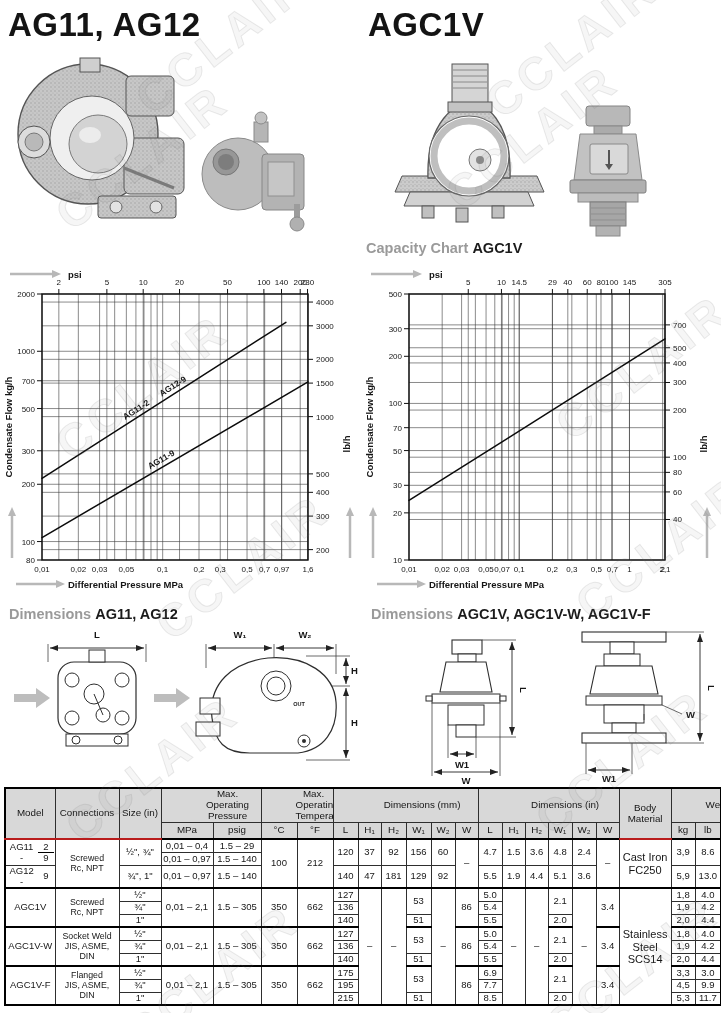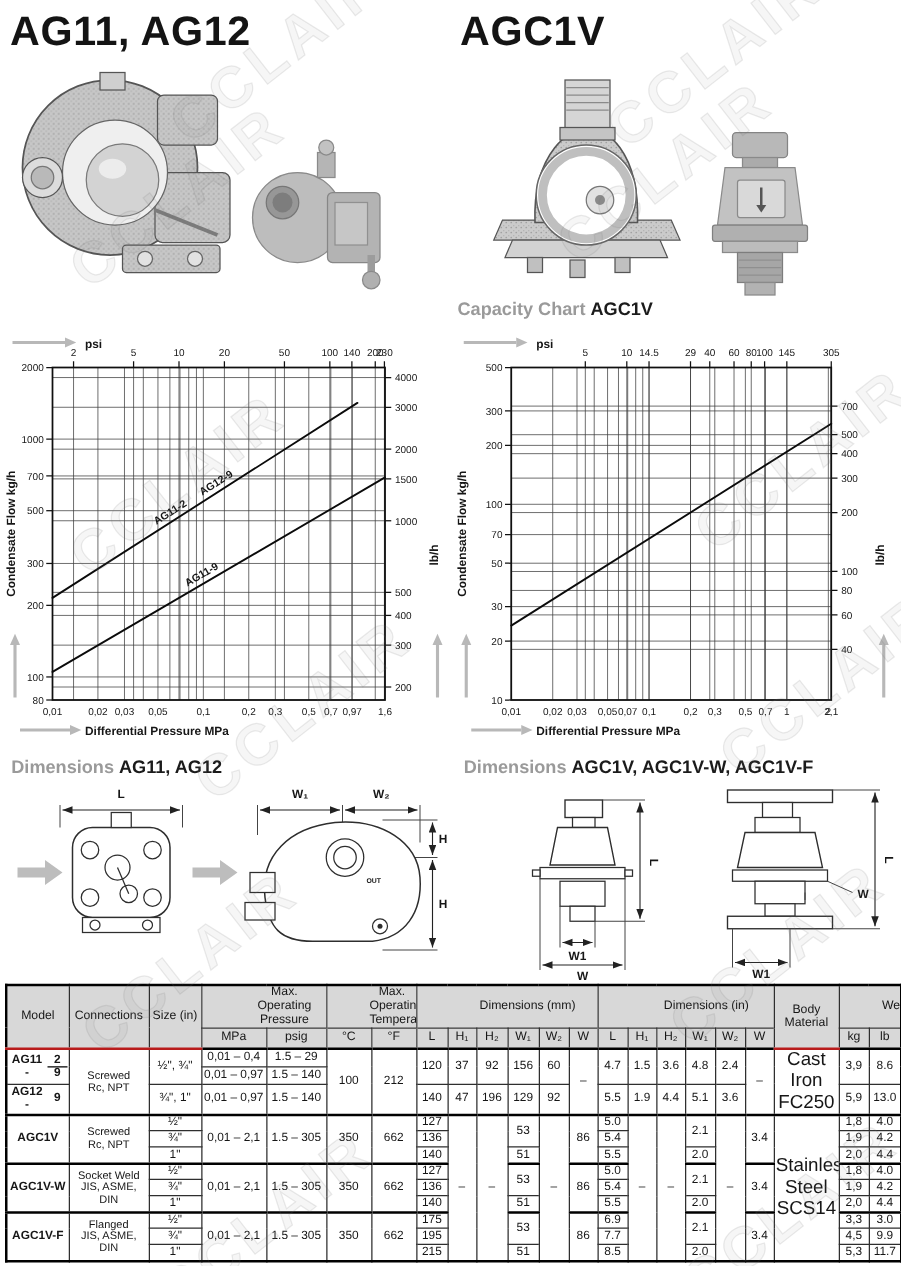--- a/index.html
+++ b/index.html
@@ -24,23 +24,23 @@
   #spec-table th,#spec-table td{border:1px solid #2e2e2e;text-align:center;vertical-align:middle;
       padding:0 1px;line-height:1.12;white-space:pre-line;font-size:9.5px;overflow:hidden;}
   #spec-table thead th{background:#d8d8d8;font-weight:400;font-size:9.8px;}
   #spec-table thead tr.h1{height:30px;}
   #spec-table thead tr.h2{height:17px;}
   #spec-table thead tr.h2 th{border-bottom:2px solid #000;}
   #spec-table th.hdot{border-bottom:1px dotted #6e6e6e;padding-left:34px;}
   #spec-table th.hsolid{border-bottom:2px solid #b91c1c;}
   #spec-table tbody tr{height:13px;}
   #spec-table tbody tr.grp>td{border-top:2px solid #000;}
-  #spec-table td.model{font-weight:700;}
+  #spec-table td.model{font-weight:400;}
   #spec-table td.conn{font-size:8.8px;}
-  #spec-table td.mat{font-size:15px;}
+  #spec-table td.mat{font-size:11px;}
   .mrow{display:flex;align-items:center;justify-content:center;gap:2px;}
   .mstack{display:inline-flex;flex-direction:column;line-height:1.1;}
   .mstack span{padding:0 5px;text-align:right;}
   .mstack .fline{border-top:1px solid #000;}
   .tail{padding:0 5px;}
 </style>
 </head>
 <body>
 
 <div id="page">
@@ -580,21 +580,21 @@
           <td>0,01 – 0,97</td>
           <td>1.5 – 140</td>
         </tr>
         <tr>
           <td class="model"><span class="mrow"><span>AG12 -</span><span class="tail">9</span></span></td>
           <td>¾", 1"</td>
           <td>0,01 – 0,97</td>
           <td>1.5 – 140</td>
           <td>140</td>
           <td>47</td>
-          <td>196</td>
+          <td>181</td>
           <td>129</td>
           <td>92</td>
           <td>5.5</td>
           <td>1.9</td>
           <td>4.4</td>
           <td>5.1</td>
           <td>3.6</td>
           <td>5,9</td>
           <td>13.0</td>
         </tr>

